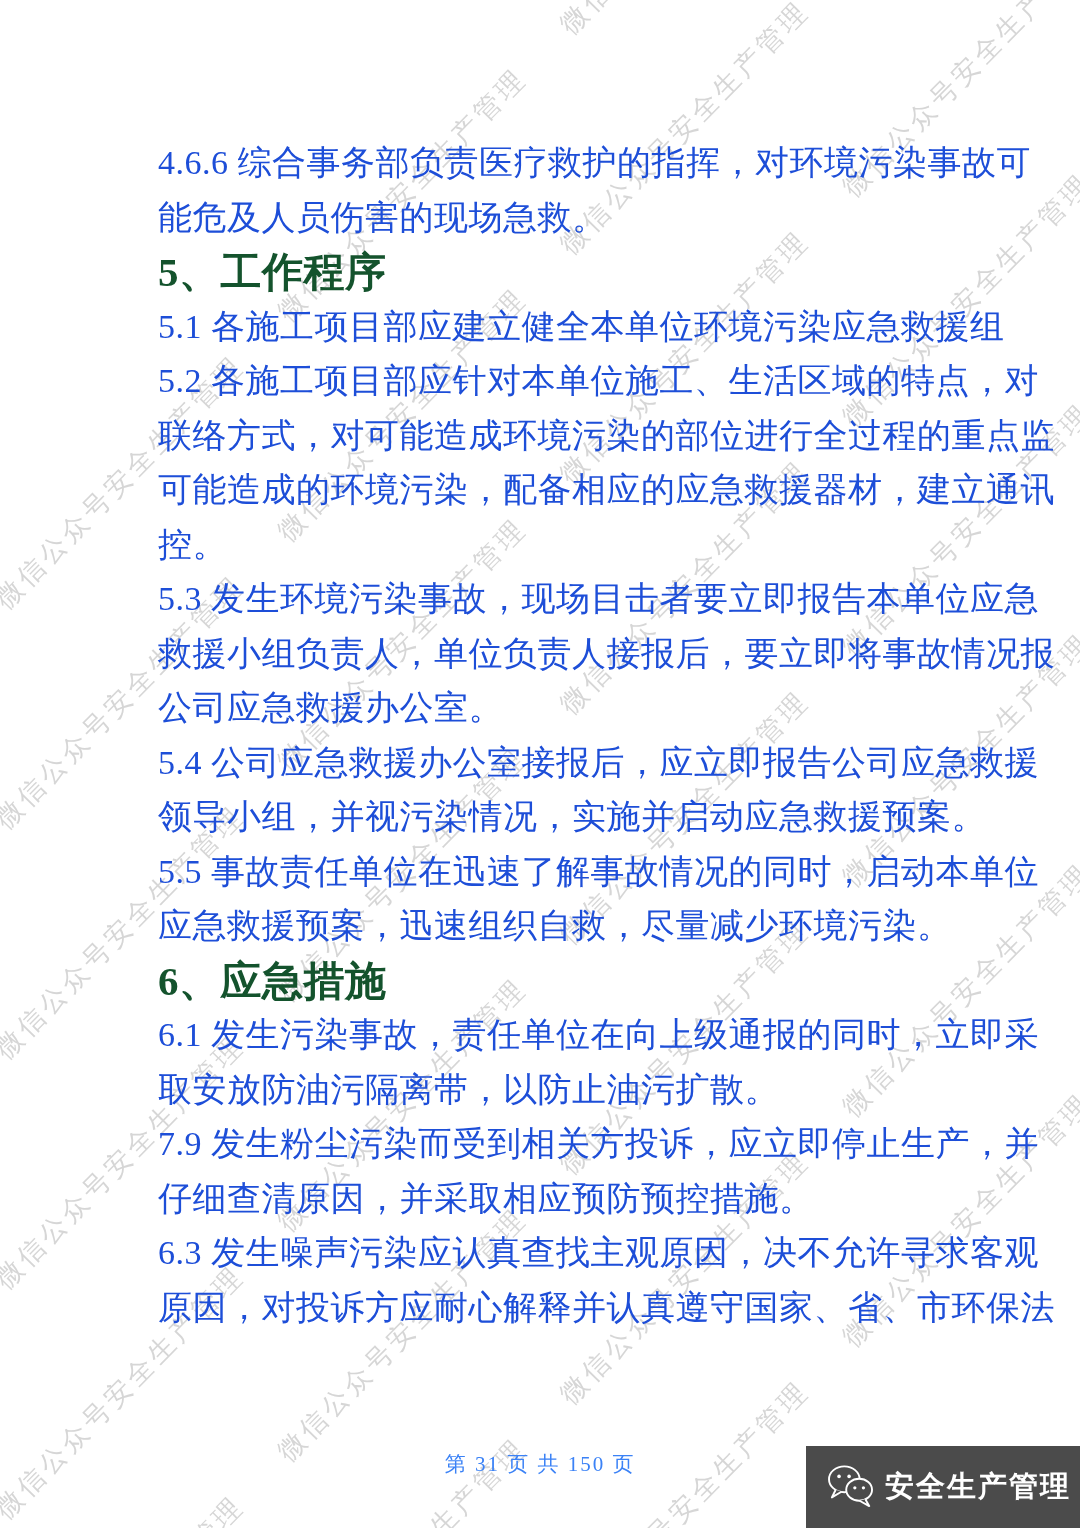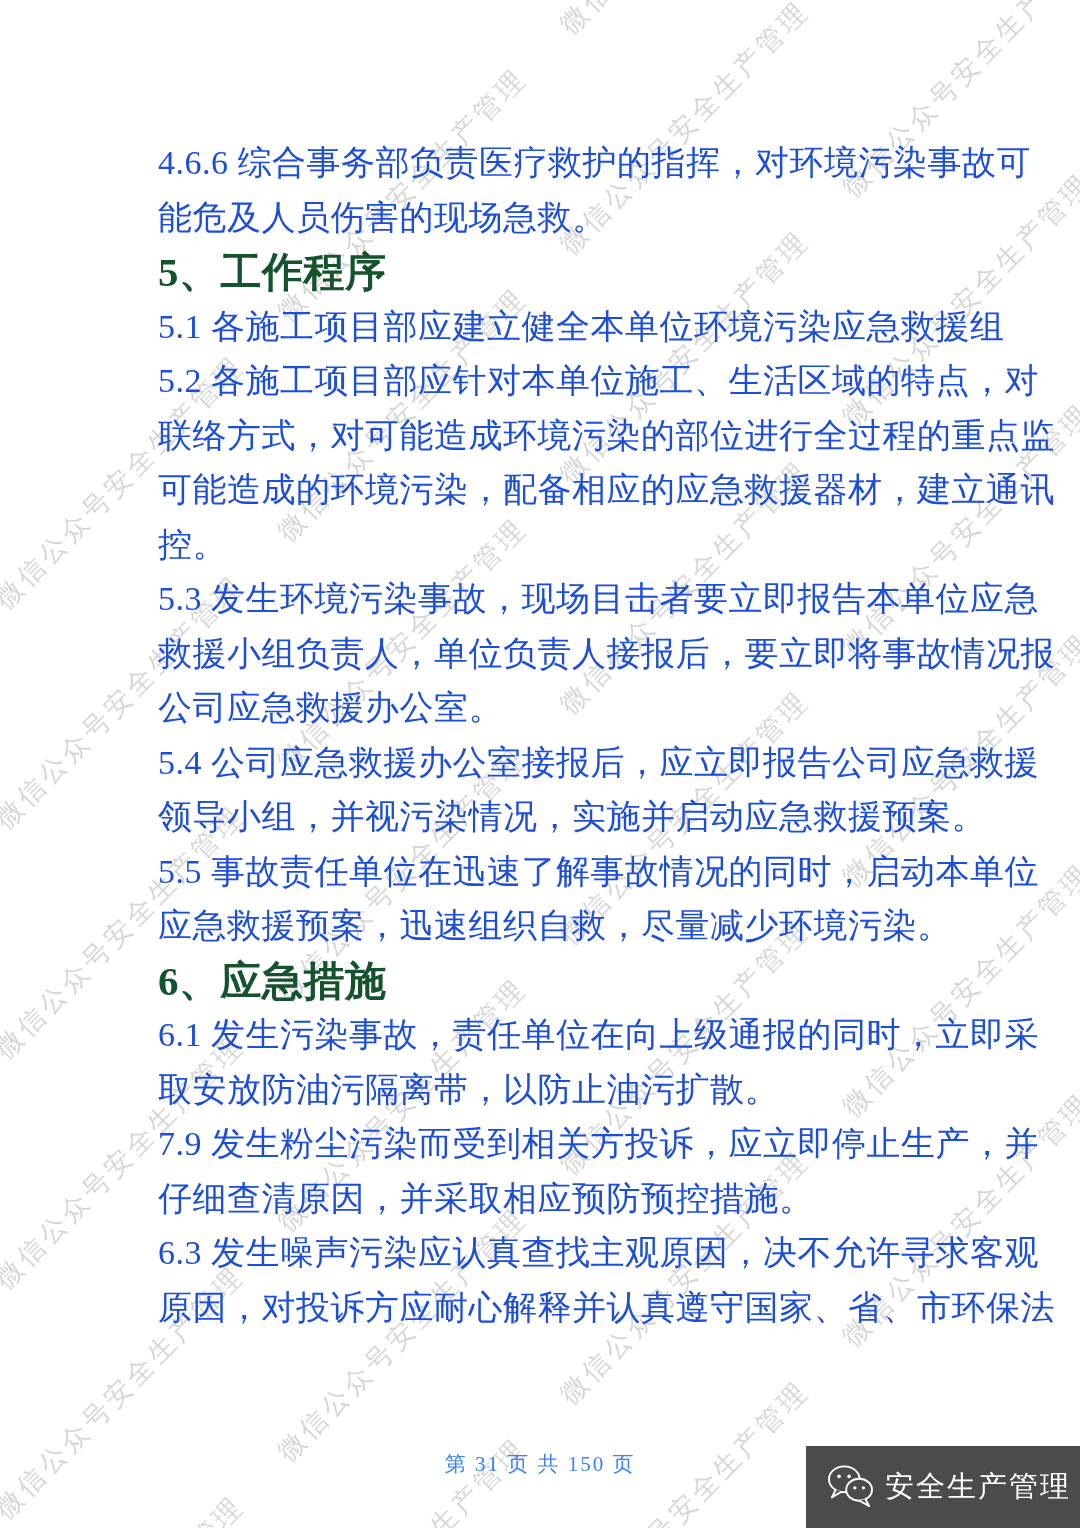--- a/index.html
+++ b/index.html
@@ -62,21 +62,21 @@
     background:#4b4b4b;
     display:flex;
     align-items:center;
     box-sizing:border-box;
     padding-left:20px;
   }
   .brand-icon { flex:0 0 auto; margin-right:9px; }
   .brand-label {
     color:#ffffff;
     font-size:29px;
-    font-weight:400;
+    font-weight:700;
     letter-spacing:2px;
     font-family:"Liberation Sans","DejaVu Sans",sans-serif;
     white-space:nowrap;
   }
 </style>
 </head>
 <body>
 
 <div class="page">
 

